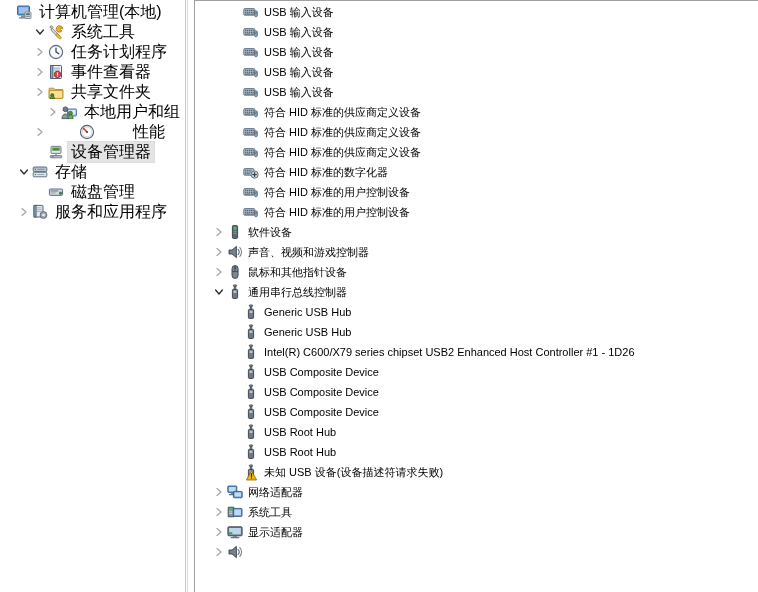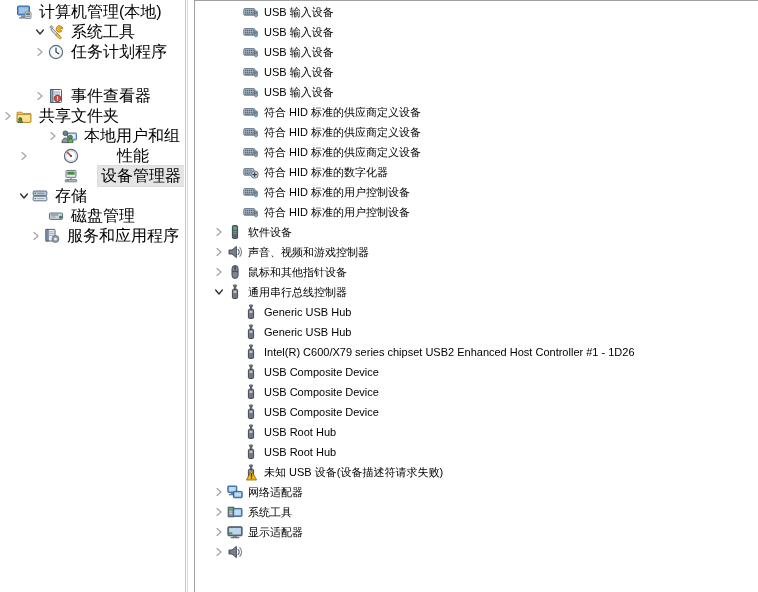--- a/index.html
+++ b/index.html
@@ -164,40 +164,40 @@
           </span>
           <span class="ticon">
             <svg width="16" height="16" viewBox="0 0 16 16">
               <circle cx="8" cy="8" r="6.6" fill="#e9eef3" stroke="#5d6b7a" stroke-width="1.1"></circle>
               <circle cx="8" cy="8" r="5" fill="#f8fbfd"></circle>
               <path d="M8 4.2 V8 L10.8 9.8" fill="none" stroke="#2c3a48" stroke-width="1.2" stroke-linecap="round"></path>
             </svg>
           </span>
           <span class="tlabel">任务计划程序</span>
         </div>
-        <div class="tnode" style="padding-left: 32px; margin-top: 24px;">
+        <div class="tnode" style="padding-left: 32px;">
           <span class="twist">
             <svg width="8" height="8" viewBox="0 0 8 8">
               <path d="M2 0.6 L6 4 L2 7.4" fill="none" stroke="#a6a6a6" stroke-width="1.3" stroke-linecap="round" stroke-linejoin="round"></path>
             </svg>
           </span>
           <span class="ticon">
             <svg width="16" height="16" viewBox="0 0 16 16">
               <rect x="2.5" y="1.5" width="11" height="13" rx="0.8" fill="#eef3f8" stroke="#4f6378" stroke-width="1"></rect>
               <rect x="2.5" y="1.5" width="2.4" height="13" fill="#8fa9c2" stroke="#4f6378" stroke-width="1"></rect>
               <rect x="6" y="3.6" width="6" height="1" fill="#9aa7b4"></rect>
               <rect x="6" y="5.6" width="6" height="1" fill="#9aa7b4"></rect>
               <circle cx="9.5" cy="10.4" r="3.2" fill="#d94f4f" stroke="#8f2222" stroke-width="0.9"></circle>
               <rect x="9" y="8.4" width="1" height="2.6" fill="#fff"></rect>
               <rect x="9" y="11.6" width="1" height="1" fill="#fff"></rect>
             </svg>
           </span>
           <span class="tlabel">事件查看器</span>
         </div>
-        <div class="tnode" style="">
+        <div class="tnode" style="padding-left: 32px;">
           <span class="twist">
             <svg width="8" height="8" viewBox="0 0 8 8">
               <path d="M2 0.6 L6 4 L2 7.4" fill="none" stroke="#a6a6a6" stroke-width="1.3" stroke-linecap="round" stroke-linejoin="round"></path>
             </svg>
           </span>
           <span class="ticon">
             <svg width="16" height="16" viewBox="0 0 16 16">
               <path d="M1.2 4.2 h4.6 l1.2 1.4 h7.8 v8 a0.8 0.8 0 0 1 -0.8 0.8 H2 a0.8 0.8 0 0 1 -0.8 -0.8 Z" fill="#f3c969" stroke="#b58a20" stroke-width="0.9"></path>
               <path d="M1.2 6.4 h13.6 v7.2 a0.8 0.8 0 0 1 -0.8 0.8 H2 a0.8 0.8 0 0 1 -0.8 -0.8 Z" fill="#fbe197" stroke="#b58a20" stroke-width="0.9"></path>
               <circle cx="4.3" cy="11.2" r="1.6" fill="#4f8f3a" stroke="#2e5c20" stroke-width="0.7"></circle>
@@ -217,37 +217,37 @@
               <rect x="6.5" y="5" width="9" height="7" rx="0.8" fill="#9ac3e8" stroke="#44729e" stroke-width="0.9"></rect>
               <rect x="7.6" y="6" width="6.8" height="4.3" fill="#d9ecfb"></rect>
               <circle cx="4.4" cy="5.3" r="2.4" fill="#6f7e8d" stroke="#3c4855" stroke-width="0.8"></circle>
               <path d="M0.9 14.6 c0.3-3.1 1.8-4.6 3.5-4.6 s3.2 1.5 3.5 4.6 z" fill="#8995a3" stroke="#3c4855" stroke-width="0.8"></path>
               <circle cx="9.4" cy="9.2" r="2" fill="#5d8f4f" stroke="#2e5c20" stroke-width="0.7"></circle>
               <path d="M6.6 14.6 c0.25-2.6 1.5-3.8 2.8-3.8 s2.6 1.2 2.8 3.8 z" fill="#6fae5c" stroke="#2e5c20" stroke-width="0.7"></path>
             </svg>
           </span>
           <span class="tlabel">本地用户和组</span>
         </div>
-        <div class="tnode" style="padding-left: 16px; gap: 31px;">
+        <div class="tnode" style="padding-left: 32px; gap: 31px;">
           <span class="twist">
             <svg width="8" height="8" viewBox="0 0 8 8">
               <path d="M2 0.6 L6 4 L2 7.4" fill="none" stroke="#a6a6a6" stroke-width="1.3" stroke-linecap="round" stroke-linejoin="round"></path>
             </svg>
           </span>
           <span class="ticon">
             <svg width="16" height="16" viewBox="0 0 16 16">
               <circle cx="8" cy="8" r="6.6" fill="#f2f5f8" stroke="#56646f" stroke-width="1.1"></circle>
               <circle cx="8" cy="8" r="4.9" fill="#fff" stroke="#c3ccd4" stroke-width="0.7"></circle>
               <path d="M8 8 L4.4 4.4" stroke="#cf3a33" stroke-width="1.6" stroke-linecap="round"></path>
               <circle cx="8" cy="8" r="1.1" fill="#48535e"></circle>
             </svg>
           </span>
           <span class="tlabel">性能</span>
         </div>
-        <div class="tnode selected" style="padding-left: 32px; justify-content: space-between;">
+        <div class="tnode selected" style="padding-left: 32px;">
           <span class="twist"></span>
           <span class="ticon">
             <svg width="16" height="16" viewBox="0 0 16 16">
               <rect x="3" y="2.4" width="10" height="7" rx="0.8" fill="#dfe4e9" stroke="#707a85" stroke-width="1"></rect>
               <rect x="4.3" y="3.6" width="7.4" height="3.1" fill="#4a8f3c"></rect>
               <rect x="7.1" y="9.4" width="1.8" height="2.2" fill="#97a0aa"></rect>
               <rect x="2.2" y="11.6" width="11.6" height="2.2" rx="0.7" fill="#b6bec6" stroke="#707a85" stroke-width="0.9"></rect>
               <rect x="3.6" y="12.4" width="2" height="0.8" fill="#5e6973"></rect>
             </svg>
           </span>
@@ -276,21 +276,21 @@
           <span class="ticon">
             <svg width="16" height="16" viewBox="0 0 16 16">
               <rect x="1.4" y="5" width="13.2" height="6.4" rx="1" fill="#cfd8e1" stroke="#4f6378" stroke-width="0.9"></rect>
               <rect x="2.6" y="6.3" width="7.6" height="1.3" fill="#7d8c9b"></rect>
               <rect x="2.6" y="8.4" width="5" height="1.2" fill="#9aa8b6"></rect>
               <circle cx="12.6" cy="9.2" r="1.2" fill="#4f8f3a" stroke="#2e5c20" stroke-width="0.6"></circle>
             </svg>
           </span>
           <span class="tlabel">磁盘管理</span>
         </div>
-        <div class="tnode" style="padding-left: 28px;">
+        <div class="tnode" style="padding-left: 16px;">
           <span class="twist">
             <svg width="8" height="8" viewBox="0 0 8 8">
               <path d="M2 0.6 L6 4 L2 7.4" fill="none" stroke="#a6a6a6" stroke-width="1.3" stroke-linecap="round" stroke-linejoin="round"></path>
             </svg>
           </span>
           <span class="ticon">
             <svg width="16" height="16" viewBox="0 0 16 16">
               <rect x="2" y="1.4" width="9" height="11.6" rx="0.8" fill="#e9eef3" stroke="#4f6378" stroke-width="1"></rect>
               <rect x="2" y="1.4" width="2.1" height="11.6" fill="#8fa9c2" stroke="#4f6378" stroke-width="1"></rect>
               <rect x="5.1" y="3.4" width="4.6" height="0.9" fill="#97a5b3"></rect>

